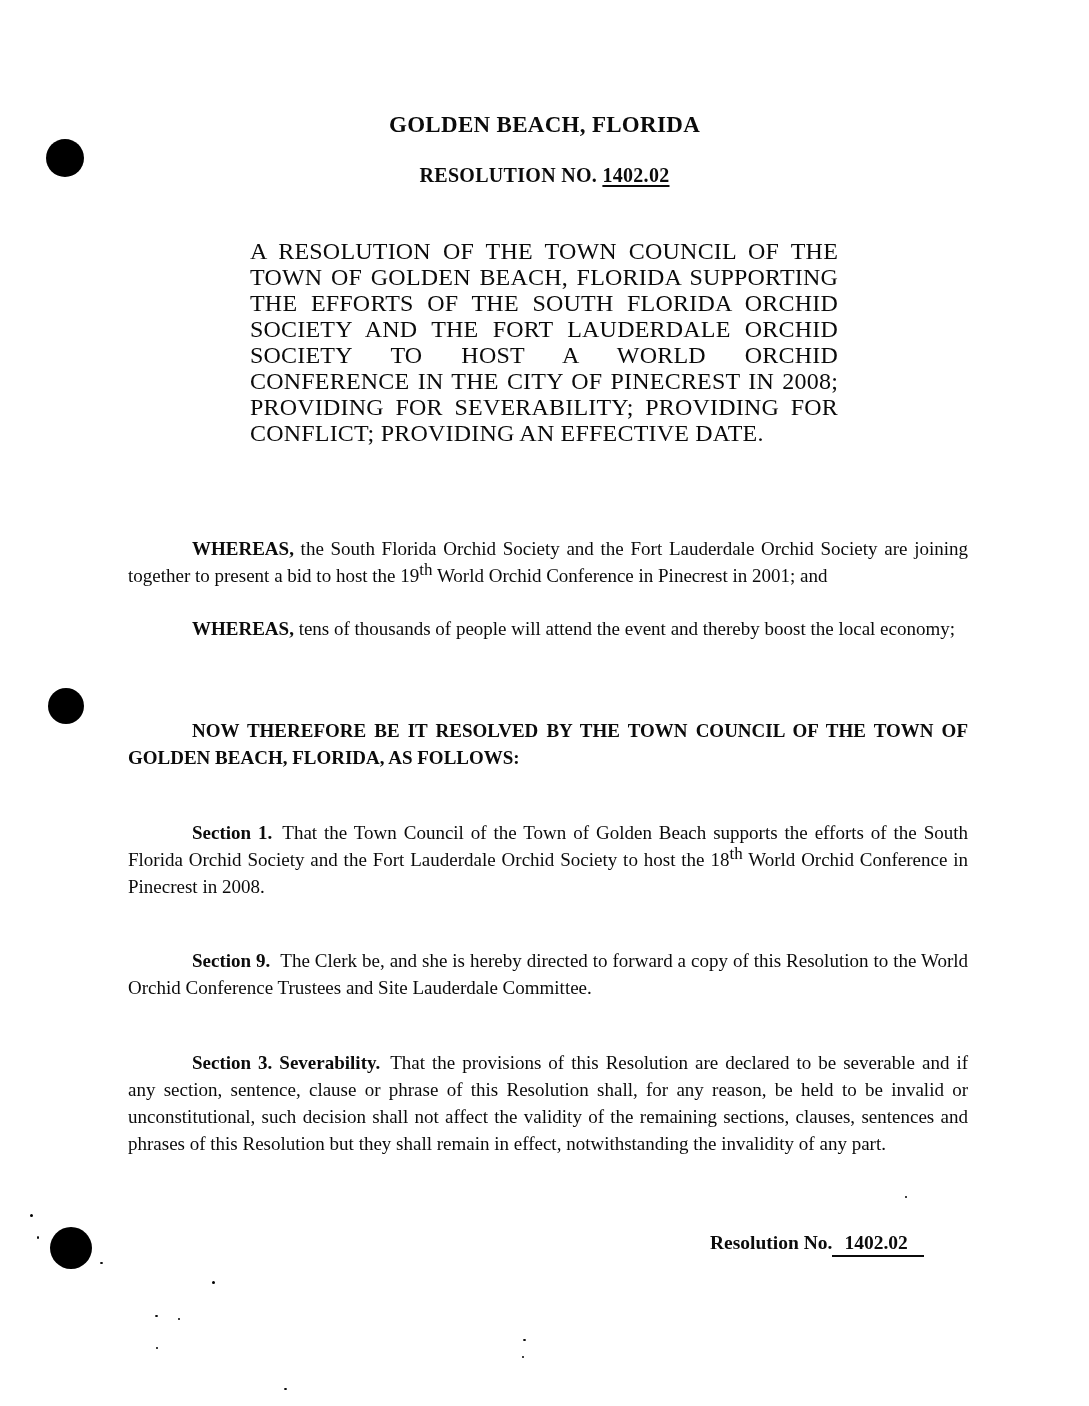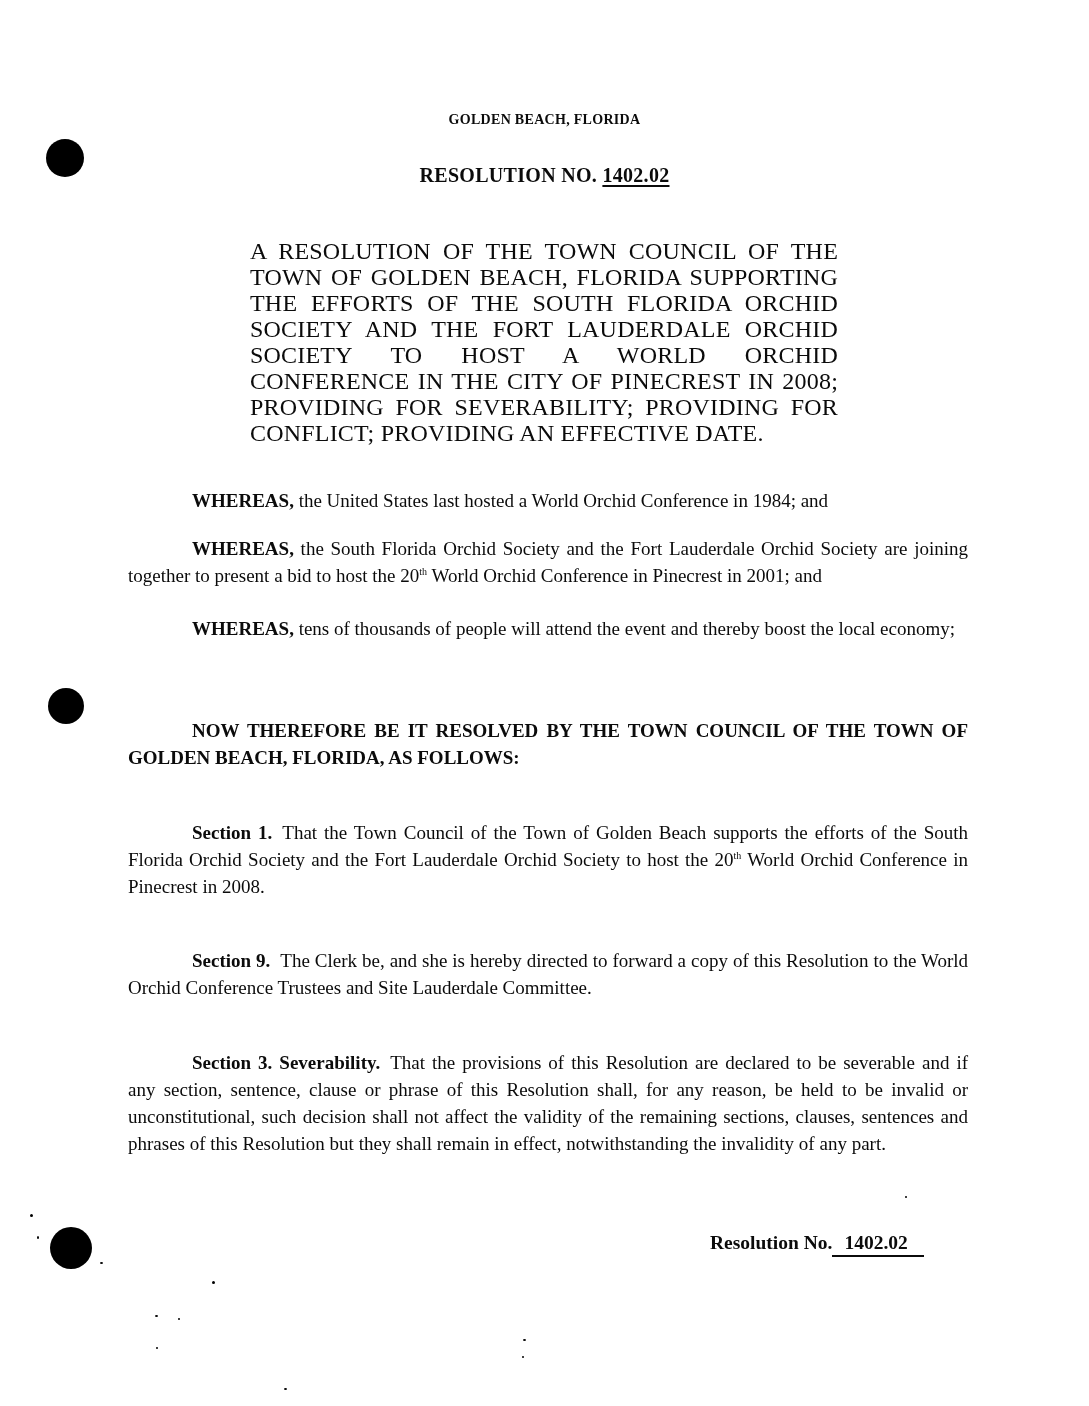--- a/index.html
+++ b/index.html
@@ -10,41 +10,41 @@
     color:#0b0b0b;
     font-family:"Liberation Serif", serif;
     overflow:hidden;
     margin:0 auto;
   }
   .hole{position:absolute;background:#000;border-radius:50%;}
   .speck{position:absolute;background:#000;border-radius:50%;}
   .center-title{
     position:absolute;left:0;right:0;
     text-align:center;font-weight:bold;
-    font-size:14px;letter-spacing:0.3px;
+    font-size:23px;letter-spacing:0.3px;
   }
   .res-no-underline{text-decoration:underline;text-underline-offset:3px;}
   .preamble{
     position:absolute;left:250px;width:588px;
     font-size:24px;line-height:26px;
     text-align:justify;letter-spacing:0.2px;
   }
   .para{
     position:absolute;left:128px;width:840px;
     font-size:19px;line-height:27px;
     text-align:justify;
     text-indent:64px;
   }
   .lead{font-weight:bold;}
   .sec-head{
     font-weight:bold;
     text-underline-offset:3px;
   }
   .sec-gap{display:inline-block;width:10px;}
-  sup{font-size:10px;line-height:0;vertical-align:super;}
+  sup{font-size:17px;line-height:0;vertical-align:super;}
   .footer-line{
     position:absolute;top:1232px;left:710px;
     font-size:19.5px;font-weight:bold;white-space:nowrap;
   }
   .footer-num{
     display:inline-block;
     border-bottom:2px solid #0b0b0b;
     padding:0 16px 1px 12px;
   }
 </style>
@@ -73,29 +73,28 @@
     <span>GOLDEN BEACH, FLORIDA</span>
   </div>
   <div class="center-title" style="top:164px;font-size:20px;">
     <span>RESOLUTION NO.</span>
     <span> </span>
     <span class="res-no-underline">1402.02</span>
   </div>
 
   <div class="preamble" style="top:238px;">A RESOLUTION OF THE TOWN COUNCIL OF THE TOWN OF GOLDEN BEACH, FLORIDA SUPPORTING THE EFFORTS OF THE SOUTH FLORIDA ORCHID SOCIETY AND THE FORT LAUDERDALE ORCHID SOCIETY TO HOST A WORLD ORCHID CONFERENCE IN THE CITY OF PINECREST IN 2008; PROVIDING FOR SEVERABILITY; PROVIDING FOR CONFLICT; PROVIDING AN EFFECTIVE DATE.</div>
 
-  <p class="para" style="top:468px;"><span class="lead">WHEREAS,</span><span> the United States last hosted a World Orchid Conference in 1984; and</span></p>
 
-  <p class="para" style="top:516px;"><span class="lead">WHEREAS,</span><span> the South Florida Orchid Society and the Fort Lauderdale Orchid Society are joining together to present a bid to host the 20</span><sup>th</sup><span> World Orchid Conference in Pinecrest in 2001; and</span></p>
+  <p class="para" style="top:516px;"><span class="lead">WHEREAS,</span><span> the South Florida Orchid Society and the Fort Lauderdale Orchid Society are joining together to present a bid to host the 19</span><sup>th</sup><span> World Orchid Conference in Pinecrest in 2001; and</span></p>
 
   <p class="para" style="top:596px;"><span class="lead">WHEREAS,</span><span> tens of thousands of people will attend the event and thereby boost the local economy;</span></p>
 
   <p class="para lead" style="top:698px;">NOW THEREFORE BE IT RESOLVED BY THE TOWN COUNCIL OF THE TOWN OF GOLDEN BEACH, FLORIDA, AS FOLLOWS:</p>
 
-  <p class="para" style="top:800px;"><span class="sec-head">Section 1.</span><span class="sec-gap"></span><span>That the Town Council of the Town of Golden Beach supports the efforts of the South Florida Orchid Society and the Fort Lauderdale Orchid Society to host the 20</span><sup>th</sup><span> World Orchid Conference in Pinecrest in 2008.</span></p>
+  <p class="para" style="top:800px;"><span class="sec-head">Section 1.</span><span class="sec-gap"></span><span>That the Town Council of the Town of Golden Beach supports the efforts of the South Florida Orchid Society and the Fort Lauderdale Orchid Society to host the 18</span><sup>th</sup><span> World Orchid Conference in Pinecrest in 2008.</span></p>
 
   <p class="para" style="top:928px;"><span class="sec-head">Section 9.</span><span class="sec-gap"></span><span>The Clerk be, and she is hereby directed to forward a copy of this Resolution to the World Orchid Conference Trustees and Site Lauderdale Committee.</span></p>
 
   <p class="para" style="top:1030px;"><span class="sec-head">Section 3. Severability.</span><span class="sec-gap"></span><span>That the provisions of this Resolution are declared to be severable and if any section, sentence, clause or phrase of this Resolution shall, for any reason, be held to be invalid or unconstitutional, such decision shall not affect the validity of the remaining sections, clauses, sentences and phrases of this Resolution but they shall remain in effect, notwithstanding the invalidity of any part.</span></p>
 
   <div class="footer-line">
     <span>Resolution No.</span><span class="footer-num">1402.02</span>
   </div>
 
 </div>

